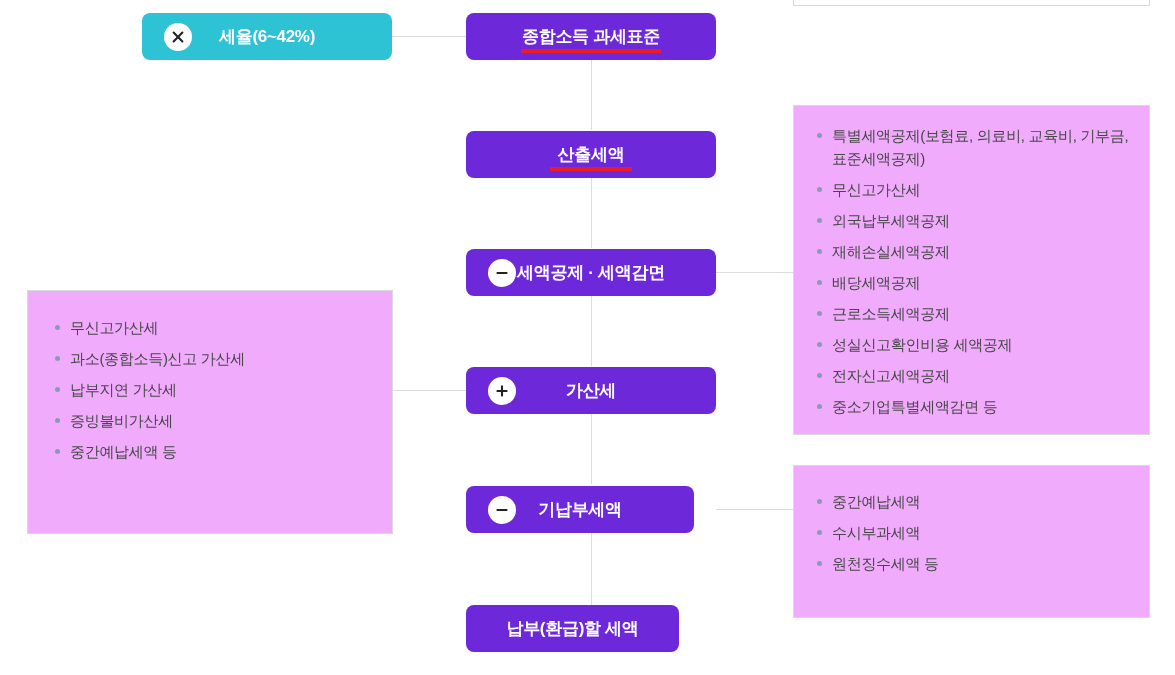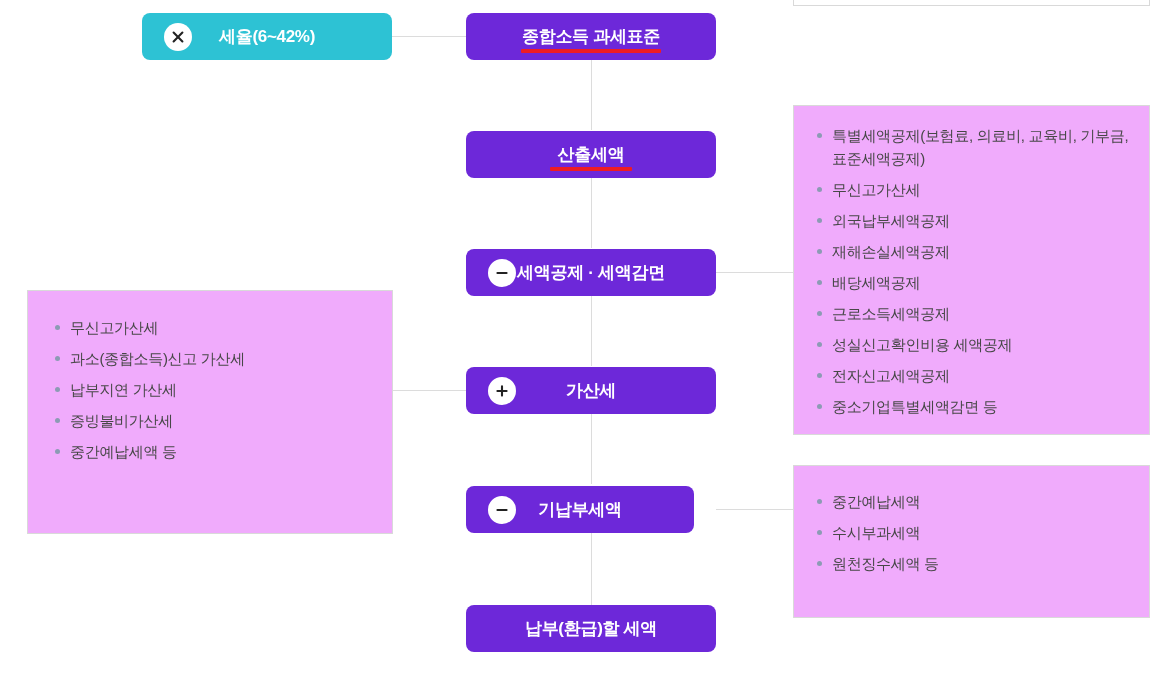--- a/index.html
+++ b/index.html
@@ -157,21 +157,21 @@
 
   <div class="fbox blue withicon" style="left:466px;top:486px;width:228px;height:47px;">
     <span class="opicon">
       <svg width="14" height="14" viewBox="0 0 14 14">
         <path d="M2.4 7 L11.6 7" stroke="#222222" stroke-width="2.1" stroke-linecap="round"></path>
       </svg>
     </span>
     <span class="lbl">기납부세액</span>
   </div>
 
-  <div class="fbox blue center" style="left:466px;top:605px;width:250px;height:47px;">
+  <div class="fbox blue center" style="left:466px;top:605px;width:213px;height:47px;">
     <span class="lbl">납부(환급)할 세액</span>
   </div>
 
   <div class="panel" style="left:793px;top:105px;width:357px;height:330px;padding:18px 20px 0 22px;">
     <ul>
       <li>특별세액공제(보험료, 의료비, 교육비, 기부금, 표준세액공제)</li>
       <li>무신고가산세</li>
       <li>외국납부세액공제</li>
       <li>재해손실세액공제</li>
       <li>배당세액공제</li>

